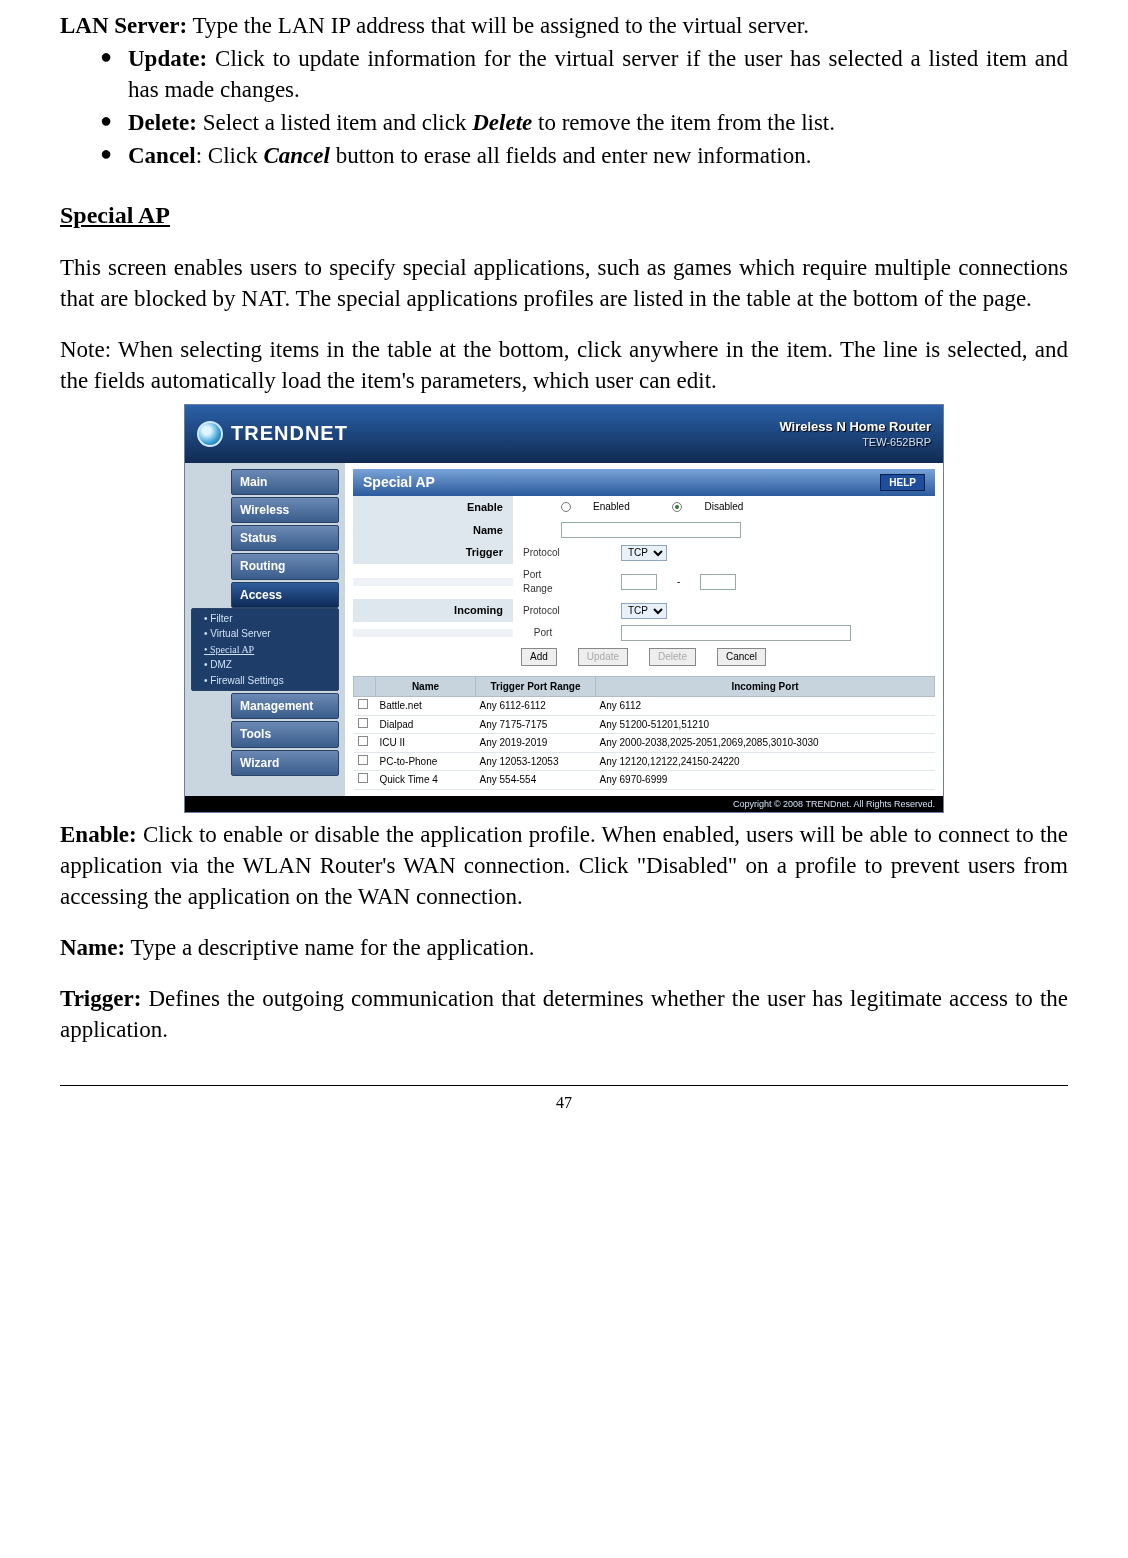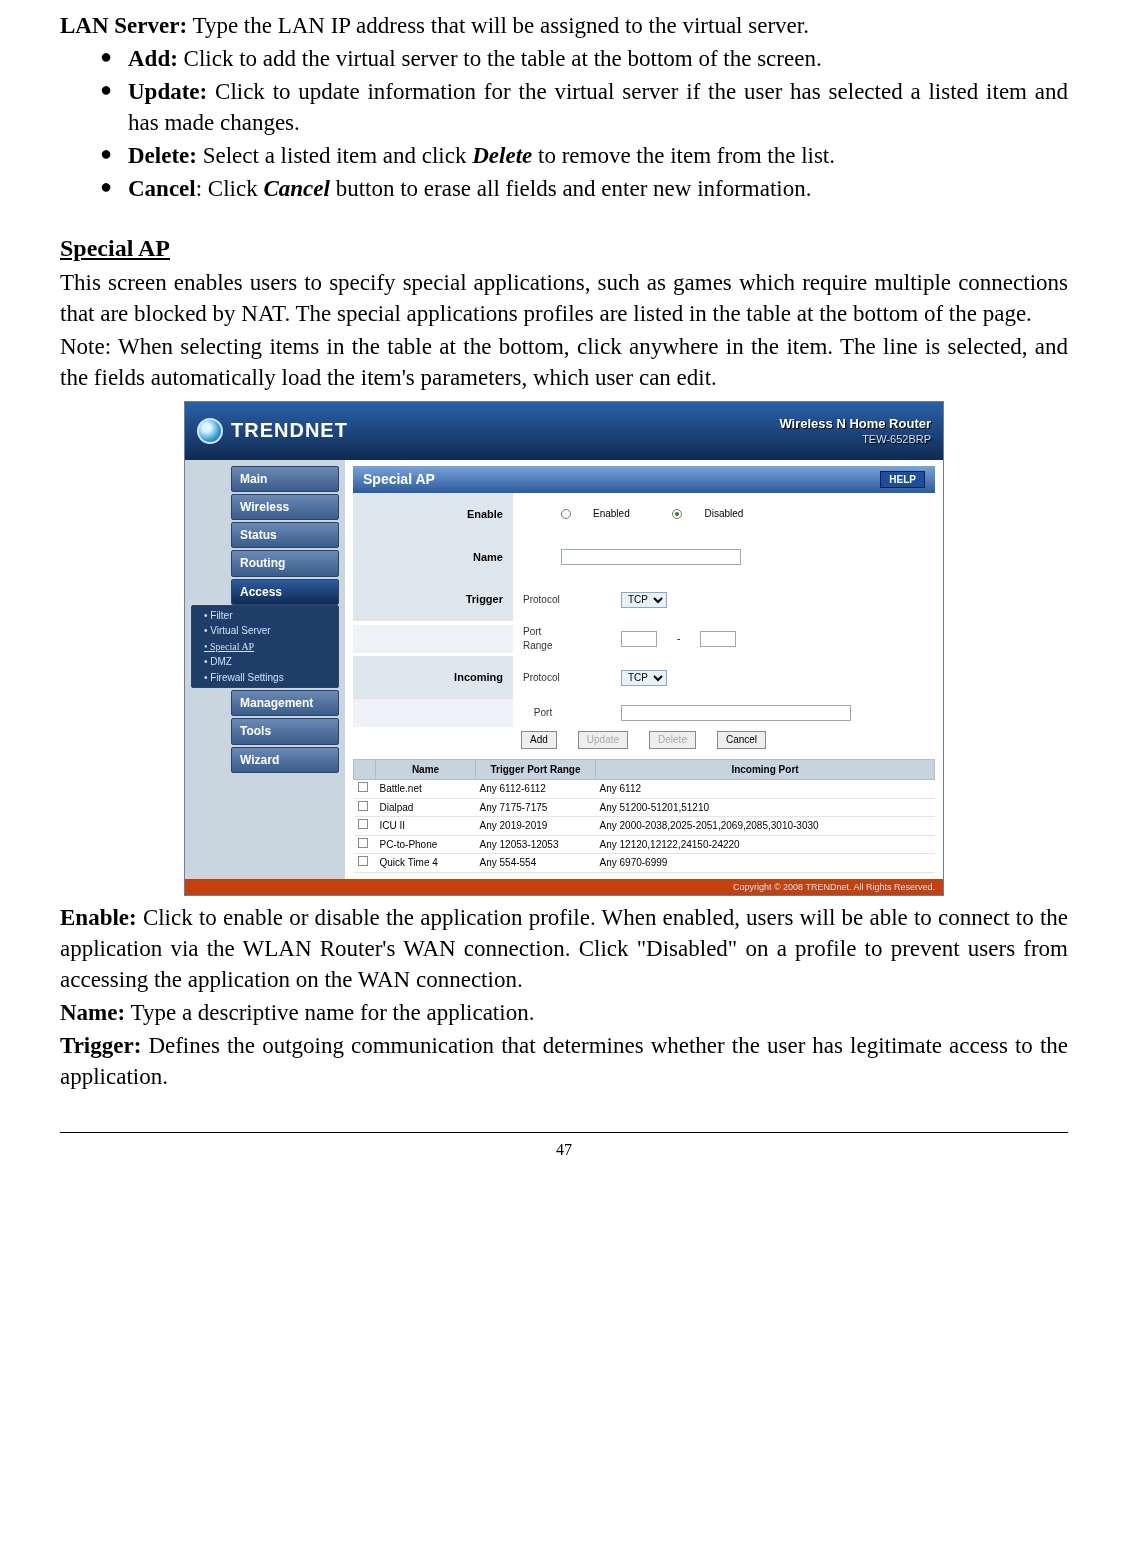--- a/index.html
+++ b/index.html
@@ -15,21 +15,21 @@
     .page { padding-top: 10px; }
     .justify { text-align: justify; }
     .bold { font-weight: bold; }
     .italic { font-style: italic; }
     ul.bullets { list-style: none; padding-left: 40px; margin: 0; }
     ul.bullets li { position: relative; padding-left: 28px; margin: 2px 0; text-align: justify;}
     ul.bullets li::before {
       content: "●"; position: absolute; left: 0; top: 0; font-size: 20px;
     }
     .section-heading { font-weight: bold; text-decoration: underline; font-size: 24px; margin-top: 28px; }
-    .para { margin-top: 2px; }
+    .para { margin-top: 20px; }
 
     
     .shot-wrap { display:flex; justify-content:center; margin: 8px 0 6px 0; }
     .shot {
       width: 760px; border: 1px solid #6a7fa0; font-family: Arial, sans-serif;
       background: #eaf2fb; font-size: 12px; color:#000;
     }
     .shot-header {
       height: 58px; display:flex; align-items:center; justify-content:space-between;
       padding: 0 12px;
@@ -57,52 +57,49 @@
     .sub-item.current { text-decoration: underline; font-family: Liberation Serif, serif; }
     .content { flex:1; background:#fff; padding:6px 8px 0 8px; position:relative;}
     .panel-title {
       background: linear-gradient(#7aa4d8, #2b5a9c); color:#fff; font-weight:bold;
       padding:4px 10px; display:flex; justify-content:space-between; align-items:center;
       font-size:14px;
     }
     .help-btn { background:#1e4d9c; color:#fff; font-size:10px; padding:1px 8px; border:1px solid #042050;}
     .form-area { background:#fff; }
     .form-row { display:flex; align-items:center; border-bottom:0; }
-    .form-label { width:160px; text-align:right; padding:14px 10px; font-weight:bold; font-size:11px; background:#dfe7ee;}
+    .form-label { width:160px; text-align:right; padding:4px 10px; font-weight:bold; font-size:11px; background:#dfe7ee;}
     .form-sublabel { width:160px; text-align:right; padding:4px 10px; font-size:10px; background:#eef2f6; color:#333;}
     .form-field { flex:1; padding:3px 8px; display:flex; align-items:center; gap:20px; font-size:10px;margin-left:40px;}
     .radio { width:10px; height:10px; border:1px solid #777; border-radius:50%; display:inline-block; margin-right:2px;}
     .radio.checked::after { content:""; display:block; width:4px; height:4px; background:#2e7d32; border-radius:50%; margin:2px;}
     .txt-input { border:1px solid #9aa; height:16px; background:#fff; }
     .w-180 { width:180px; } .w-36 { width:36px; } .w-230 { width:230px; }
     .sel { border:1px solid #8fa6c0; background:#e8f0f8; height:16px; font-size:10px; padding:0 2px;}
     .btn-row { padding:4px 8px 8px 168px; display:flex; gap:21px;}
     .btn { border:1px solid #888; background:#eee; font-size:10px; padding:1px 8px;}
     .btn.disabled { color:#aaa; }
     table.data { width:100%; border-collapse:collapse; font-size:10px; margin-top:2px;}
     table.data th { background:#c7d3dd; padding:3px 4px; font-weight:bold; border:1px solid #b0bcc8; text-align:center;}
     table.data td { padding:2px 4px; border-bottom:1px solid #e0e6ec; }
     .chk { width:10px; height:10px; border:1px solid #888; display:inline-block; background:#fff;}
-    .shot-footer { background:#c2410c; color:#cfe0f7; font-size:9px; text-align:right; padding:2px 8px;}
+    .shot-footer { background:#000000; color:#cfe0f7; font-size:9px; text-align:right; padding:2px 8px;}
 
     .footer-line { border-top:1px solid #000; margin-top:40px;}
     .page-num { text-align:center; font-size:16px; padding:6px 0 20px 0;}
   </style>
 </head>
 <body>
 
 <div class="page">
   <p class="justify">
     <span class="bold">LAN Server:</span><span> Type the LAN IP address that will be assigned to the virtual server.</span>
   </p>
 
   <ul class="bullets">
-    <li>
-      <span class="bold">Add:</span><span> Click to add the virtual server to the table at the bottom of the screen.</span>
-    </li>
     <li>
       <span class="bold">Update:</span><span> Click to update information for the virtual server if the user has selected a listed item and has made changes.</span>
     </li>
     <li>
       <span class="bold">Delete:</span><span> Select a listed item and click </span><span class="bold italic">Delete</span><span> to remove the item from the list.</span>
     </li>
     <li>
       <span class="bold">Cancel</span><span>: </span><span>Click </span><span class="bold italic">Cancel</span><span> button to erase all fields and enter new information.</span>
     </li>
   </ul>

